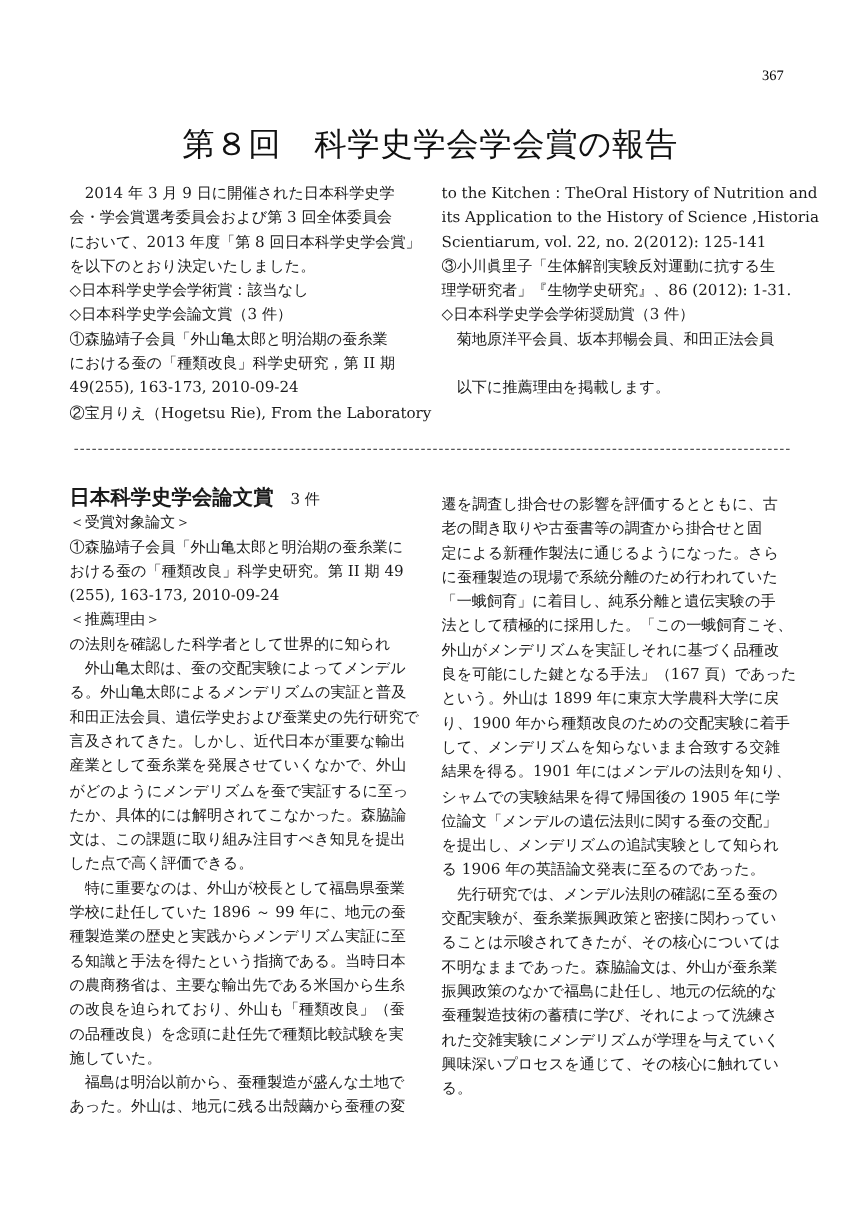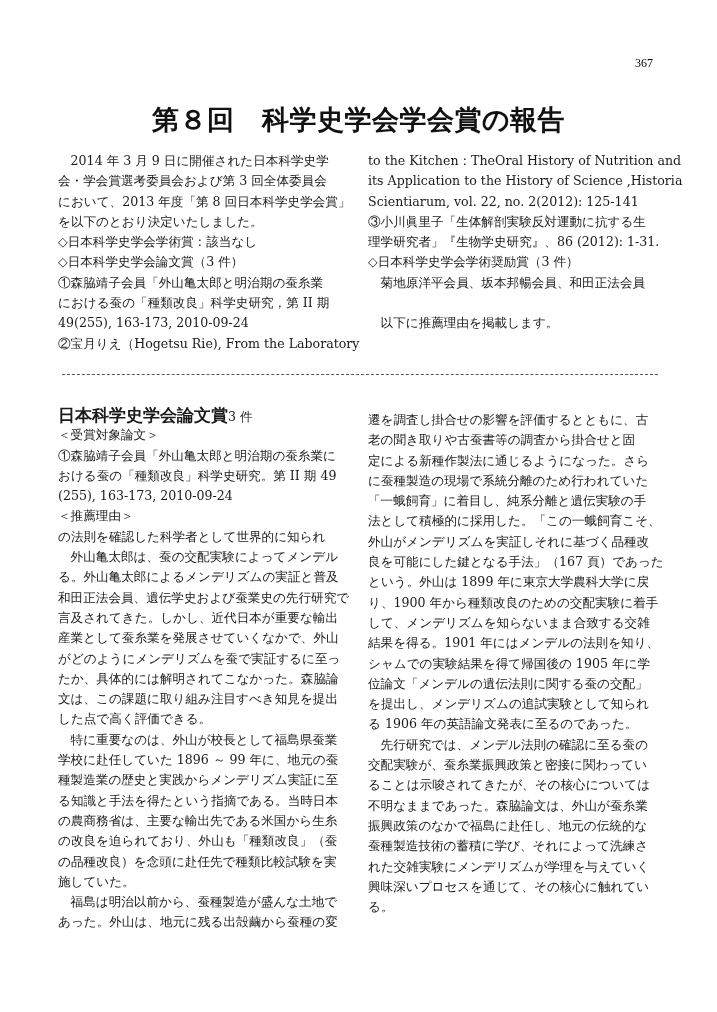--- a/index.html
+++ b/index.html
@@ -1,31 +1,31 @@
 <!DOCTYPE html>
 <html><head>
 <meta charset="utf-8">
 <style>
   html, body { margin: 0; padding: 0; background: #ffffff; }
   body { width: 717px; height: 1012px; position: relative; overflow: hidden;
          font-family: "DejaVu Serif", "Liberation Serif", serif; color: #1a1a1a; }
   .page-number { position: absolute; top: 56px; right: 64px; font-size: 12px;
                  font-family: "Liberation Serif", serif; color: #000000; }
   .title { position: absolute; top: 102px; left: 0; width: 717px; text-align: center;
-           font-size: 27px; letter-spacing: 0.5px; color: #111; font-weight: bold; margin: 0; }
+           font-size: 27px; letter-spacing: 0.5px; color: #111; font-weight: normal; margin: 0; }
   .col { position: absolute; width: 288px; font-size: 12.6px; line-height: 20.3px; }
   .col .line { white-space: nowrap; height: 20.3px; overflow: visible; }
   .top-left { left: 58px; top: 151px; }
   .top-right { left: 368px; top: 151px; width: 292px; }
   .divider { position: absolute; left: 62px; top: 374px; width: 596px; height: 0;
              border-top: 1.4px dashed #555; }
   .bottom-left { left: 58px; top: 405px; }
   .bottom-right { left: 368px; top: 410px; width: 292px; }
   .heading-bold { font-family: "DejaVu Sans", "Liberation Sans", sans-serif; font-weight: bold; font-size: 17px; }
-  .heading-count { }
+  .heading-count { margin-left: 14px; }
 </style>
 </head>
 <body>
 
 <div class="page-number">367</div>
 <h1 class="title">第８回　科学史学会学会賞の報告</h1>
 
 <div class="col top-left" id="intro-left">
     <div class="line">　2014 年 3 月 9 日に開催された日本科学史学</div>
     <div class="line">会・学会賞選考委員会および第 3 回全体委員会</div>

